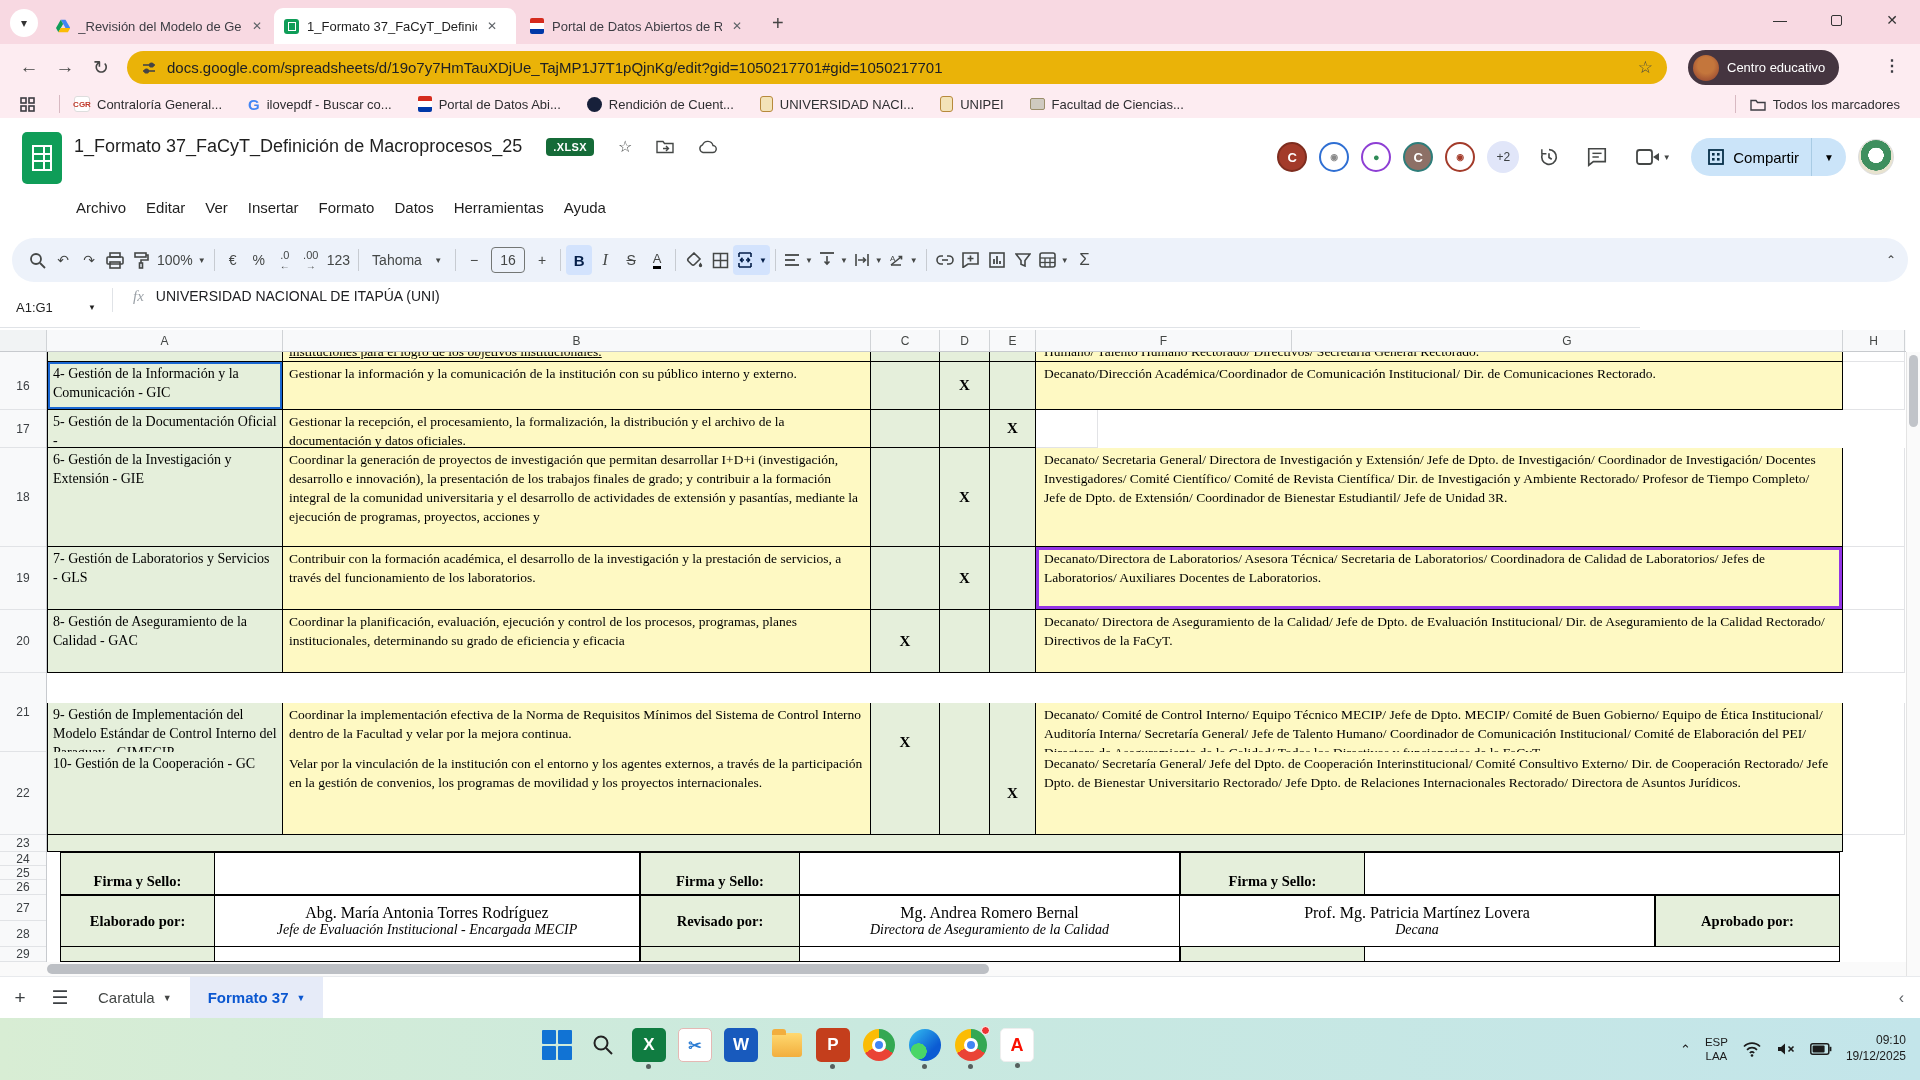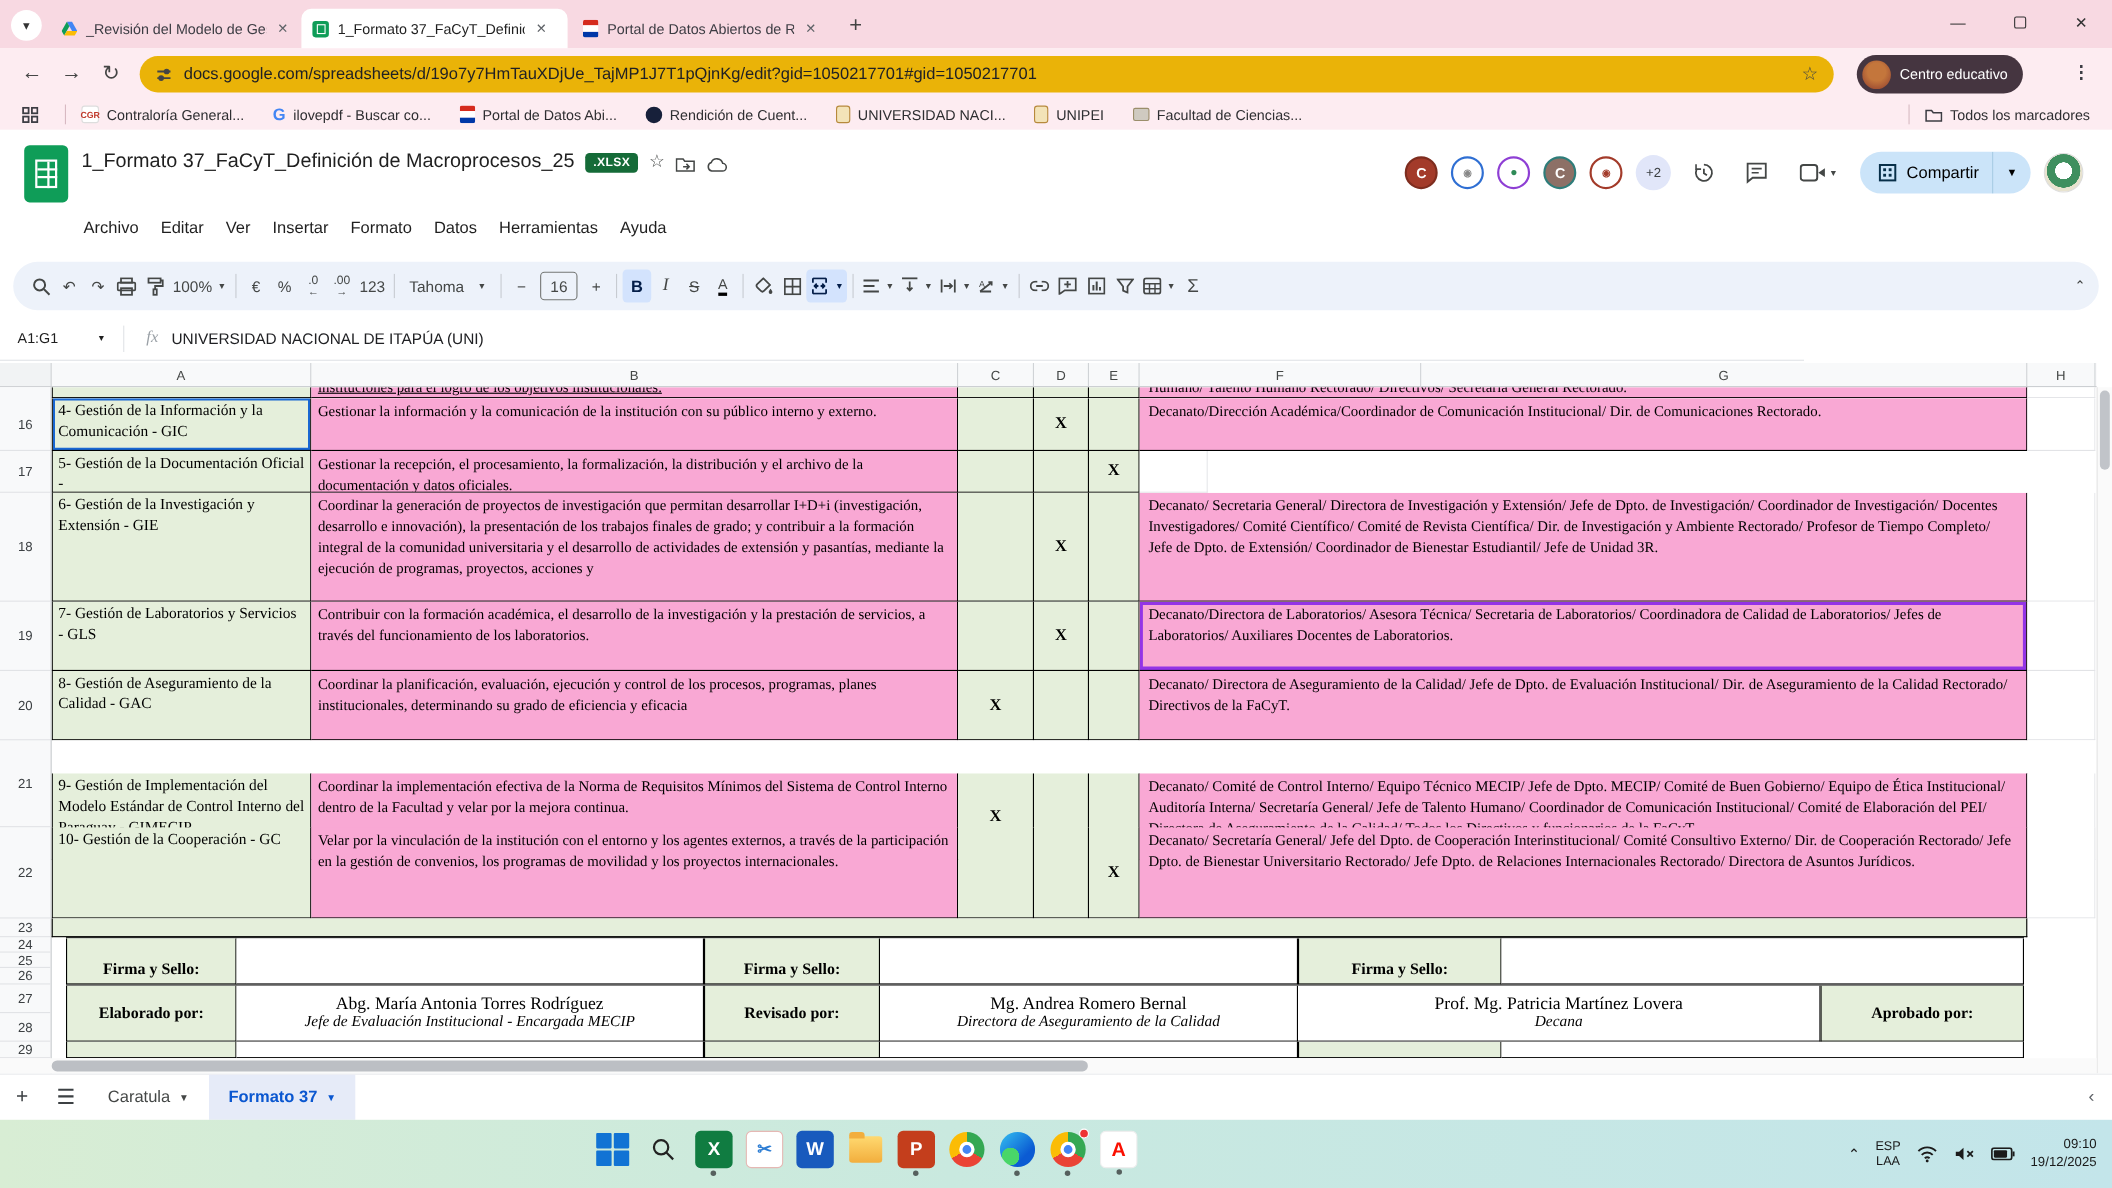--- a/index.html
+++ b/index.html
@@ -34,21 +34,21 @@
   .flagicon i { flex:1; } .flagicon i:nth-child(1){background:#d52b1e;} .flagicon i:nth-child(2){background:#fff;} .flagicon i:nth-child(3){background:#0038a8;}
 
   
   .sheader { position:absolute; left:0; top:118px; width:1920px; height:118px; background:#fff; }
   .slogo { position:absolute; left:22px; top:14px; width:40px; height:52px; background:#0f9d58; border-radius:5px; display:flex; align-items:center; justify-content:center; }
   .slogo i { width:20px; height:26px; background:
      linear-gradient(#fff,#fff) 0 6px/20px 2px no-repeat,
      linear-gradient(#fff,#fff) 0 13px/20px 2px no-repeat,
      linear-gradient(#fff,#fff) 9px 0/2px 26px no-repeat,
      #0f9d58; border:2px solid #fff; }
-  .titlerow { position:absolute; left:74px; top:18px; display:flex; align-items:flex-end; gap:10px; }
+  .titlerow { position:absolute; left:74px; top:18px; display:flex; align-items:center; gap:24px; }
   .doctitle { font-size:18px; color:#1f1f1f; }
   .badge { background:#156b38; color:#fff; font-size:11px; font-weight:bold; padding:3px 7px; border-radius:4px; letter-spacing:.4px; }
   .hic { color:#444746; font-size:16px; }
   .menurow { position:absolute; left:66px; top:76px; display:flex; }
   .menuitem { font-size:15px; color:#1f1f1f; padding:5px 10px; border-radius:6px; }
   .hright { position:absolute; right:26px; top:20px; display:flex; align-items:center; gap:12px; }
   .cav { width:30px; height:30px; border-radius:50%; border:2px solid; display:flex; align-items:center; justify-content:center; font-size:13px; font-weight:bold; color:#fff; }
   .morebadge { width:32px; height:32px; border-radius:50%; background:#e1e6f9; color:#3c4043; font-size:12px; display:flex; align-items:center; justify-content:center; }
   .hbtn { width:36px; height:36px; display:flex; align-items:center; justify-content:center; color:#444746; }
   .sharebtn { height:38px; background:#cbe4f9; border-radius:20px; display:flex; align-items:center; color:#000000; font-size:15px; font-weight:500; overflow:hidden; }
@@ -65,34 +65,34 @@
   .fontbox { width:86px; justify-content:space-between; padding:0 8px; font-size:14px; }
   .sizebox { width:34px; height:26px; border:1px solid #747775; border-radius:4px; display:flex; align-items:center; justify-content:center; font-size:14px; margin:0 4px; }
   .bold { font-weight:bold; font-size:15px; }
   .ital { font-style:italic; font-family:"Liberation Serif",serif; font-size:16px; }
   .strik { text-decoration:line-through; }
   .tcol { display:flex; flex-direction:column; align-items:center; line-height:1; }
   .tcol u { text-decoration:none; border-bottom:3px solid #000; padding-bottom:1px; font-size:13px; }
   .collapse { margin-left:auto; font-size:12px; color:#444746; }
 
   
-  .fbar { position:absolute; left:0; top:288px; width:1640px; height:40px; background:#fff; border-bottom:1px solid #e0e3e7; display:flex; align-items:center; }
+  .fbar { position:absolute; left:0; top:288px; width:1640px; height:40px; background:#fff; border-bottom:1px solid #e0e3e7; display:flex; }
   .namebox { width:104px; display:flex; align-items:center; justify-content:space-between; padding:0 8px 0 16px; font-size:13px; color:#1f1f1f; }
   .fxdiv { width:1px; height:24px; background:#e0e3e7; margin:0 8px; }
   .fx { font-family:"Liberation Serif",serif; font-style:italic; color:#9aa0a6; font-size:15px; margin:0 12px; }
   .fval { font-size:14px; color:#202124; }
 
   
   .grid { position:absolute; left:0; top:330px; width:1920px; height:646px; background:#fff; overflow:hidden; }
   .colhdr { position:absolute; left:0; top:0; width:1906px; height:22px; background:#f8f9fa; border-bottom:1px solid #c7cace; display:flex; font-size:12px; color:#444746; }
   .ch { border-right:1px solid #d0d3d6; display:flex; align-items:center; justify-content:center; }
   .gutter { position:absolute; left:0; top:22px; width:47px; height:624px; background:#f8f9fa; border-right:1px solid #c7cace; }
   .rnum { position:absolute; left:0; width:46px; display:flex; align-items:center; justify-content:center; font-size:12px; color:#3c4043; border-bottom:1px solid #e1e3e6; }
   .trow { position:absolute; left:47px; display:flex; overflow:hidden; font-family:"Liberation Serif",serif; }
-  .cell { overflow:hidden; border-right:1px solid #000; border-bottom:1px solid #000; background:#f9a8d4; font-size:13.5px; line-height:19px; color:#000; }
+  .cell { overflow:hidden; border-right:1px solid #000; border-bottom:1px solid #000; background:#fef9c3; font-size:13.5px; line-height:19px; color:#000; }
   .cA { width:236px; background:#e5efdb; border-left:1px solid #000; padding:2px 5px; font-size:14px; }
   .cB { width:588px; padding:2px 6px; }
   .cC { width:69px; background:#e5efdb; }
   .cD { width:50px; background:#e5efdb; }
   .cE { width:46px; background:#e5efdb; }
   .cF { width:807px; padding:2px 8px; }
   .cH { width:62px; background:#fff; border-right:1px solid #e2e3e6; border-bottom:1px solid #e2e3e6; }
   .xc { display:flex; align-items:center; justify-content:center; font-weight:bold; font-size:15px; }
   .selblue { box-shadow:inset 0 0 0 2px #1967d2; }
   .selpurple { box-shadow:inset 0 0 0 3px #9334e6; }

